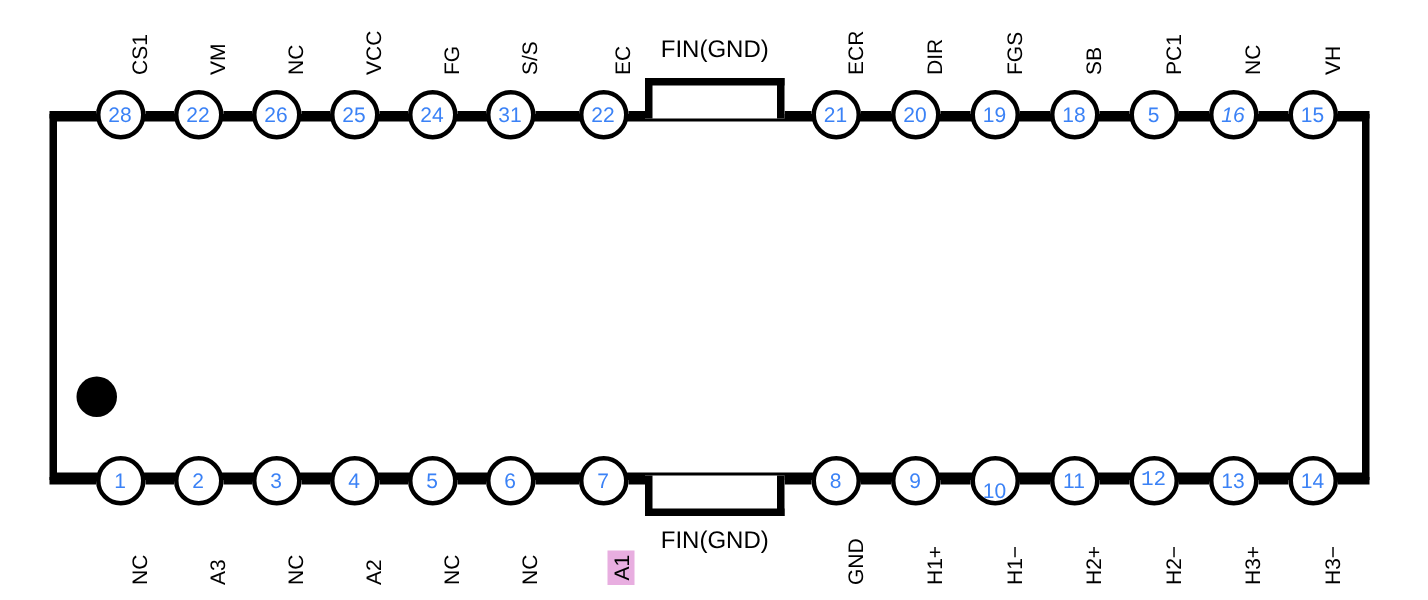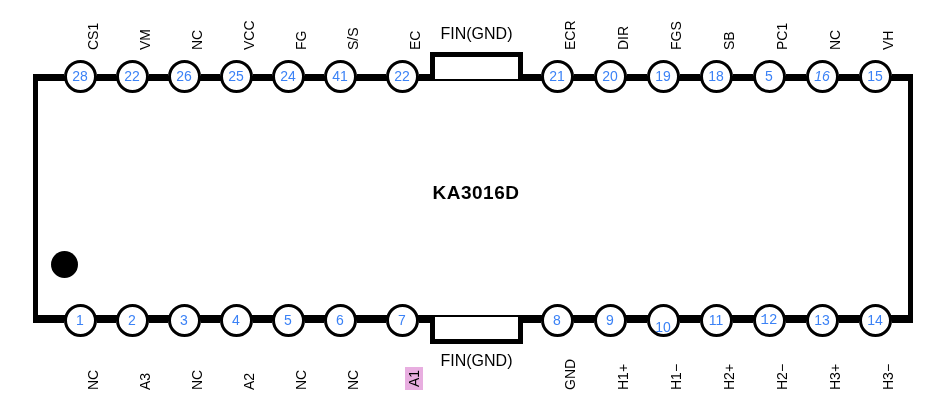--- a/index.html
+++ b/index.html
@@ -126,21 +126,20 @@
     background: #000000;
   }
 </style>
 </head>
 <body>
 
 <div id="diagram">
 
   <div class="body-outline"></div>
 
-  <div class="part-number">KA3016D</div>
 
   <div class="pin1-dot"></div>
 
   <div id="layer">
       <div class="rail" style="left: 33px; top: 73.5px; width: 30.5px;"></div>
       <div class="rail" style="left: 96.5px; top: 73.5px; width: 19px;"></div>
       <div class="rail" style="left: 148.5px; top: 73.5px; width: 19px;"></div>
       <div class="rail" style="left: 200.5px; top: 73.5px; width: 19px;"></div>
       <div class="rail" style="left: 252.5px; top: 73.5px; width: 19px;"></div>
       <div class="rail" style="left: 304.5px; top: 73.5px; width: 19px;"></div>
@@ -174,21 +173,21 @@
         <span>25</span>
       </div>
       <div class="pin-label top" style="left: 242px; top: 50px;">VCC</div>
       <div class="edge-mask" style="left: 273.5px; top: 73px; width: 29px; height: 6px;"></div>
       <div class="pin" style="left: 288px; top: 76px;">
         <span>24</span>
       </div>
       <div class="pin-label top" style="left: 294px; top: 50px;">FG</div>
       <div class="edge-mask" style="left: 325.5px; top: 73px; width: 29px; height: 6px;"></div>
       <div class="pin" style="left: 340px; top: 76px;">
-        <span>41</span>
+        <span>31</span>
       </div>
       <div class="pin-label top" style="left: 346px; top: 50px;">S/S</div>
       <div class="edge-mask" style="left: 387.5px; top: 73px; width: 29px; height: 6px;"></div>
       <div class="pin" style="left: 402px; top: 76px;">
         <span>22</span>
       </div>
       <div class="pin-label top" style="left: 408px; top: 50px;">EC</div>
       <div class="edge-mask" style="left: 542.5px; top: 73px; width: 29px; height: 6px;"></div>
       <div class="pin" style="left: 557px; top: 76px;">
         <span>21</span>

